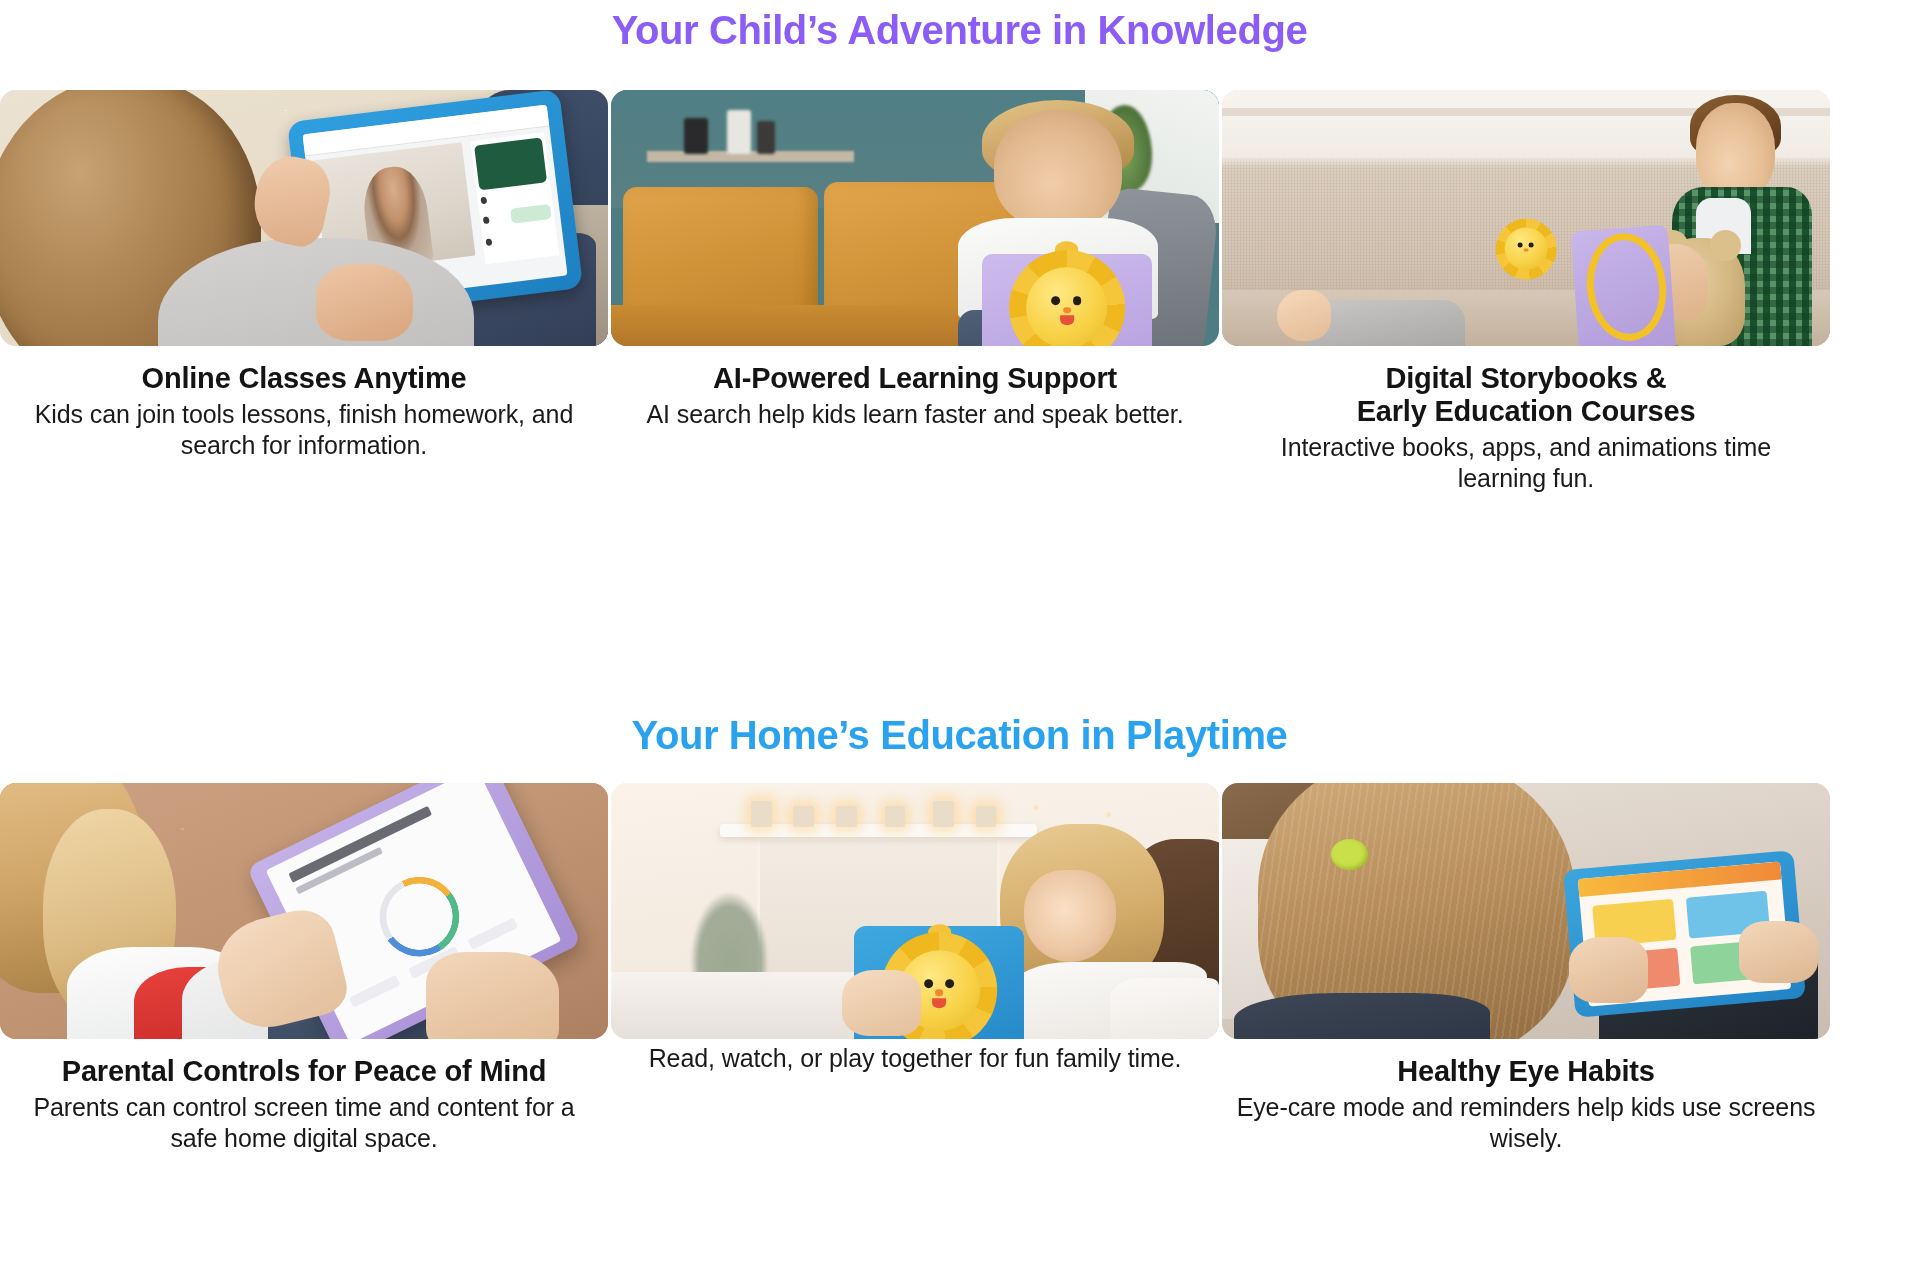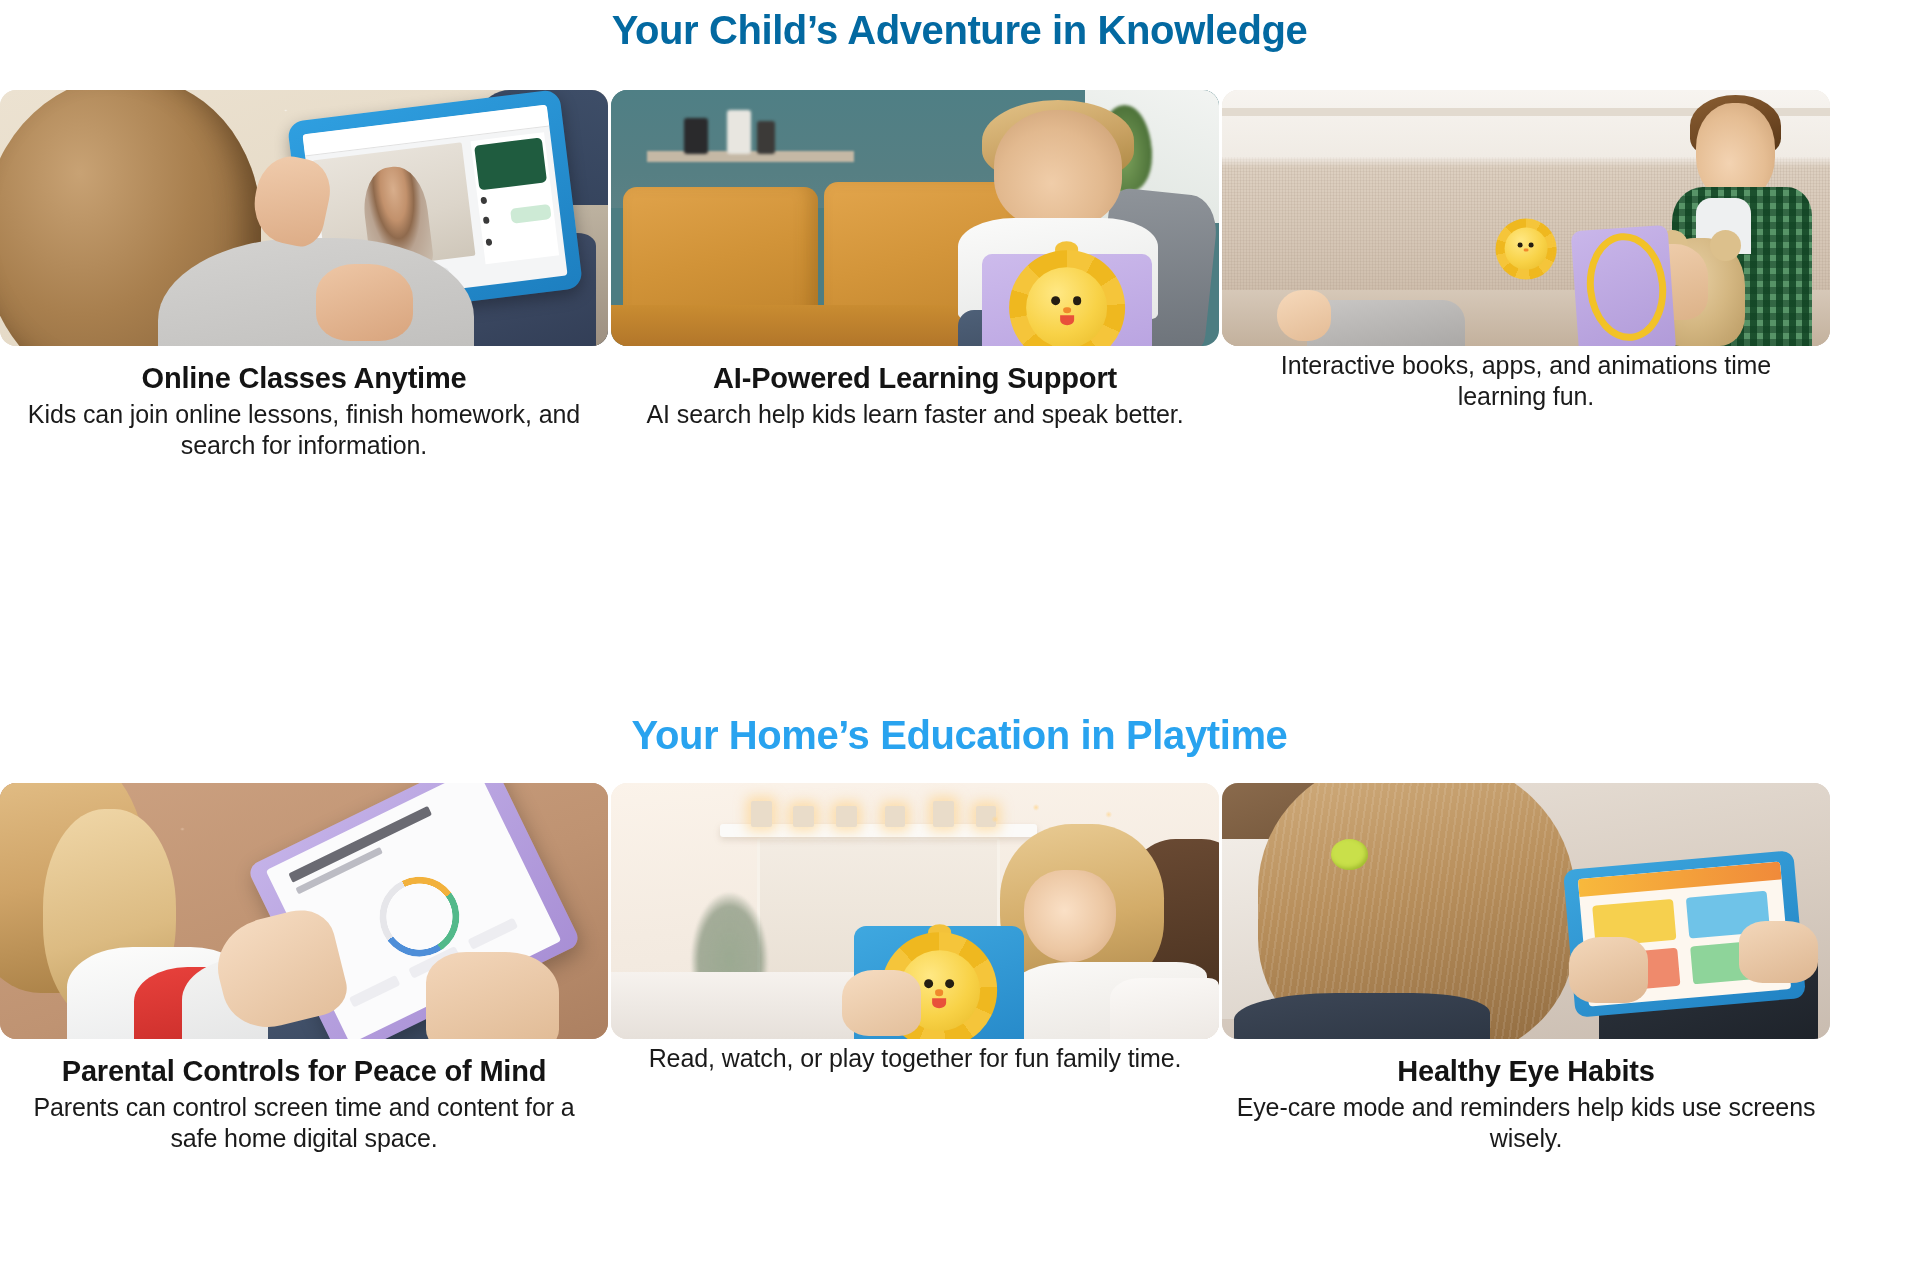--- a/index.html
+++ b/index.html
@@ -613,21 +613,21 @@
   .ph6 .scr6 .card-a { left: 6%;  top: 22%; width: 40%; height: 32%; background: #f6d04e; }
   .ph6 .scr6 .card-b { left: 52%; top: 22%; width: 40%; height: 32%; background: #6fc3e8; }
   .ph6 .scr6 .card-c { left: 6%;  top: 60%; width: 40%; height: 30%; background: #ef8a6c; }
   .ph6 .scr6 .card-d { left: 52%; top: 60%; width: 40%; height: 30%; background: #8ed49a; }
 </style>
 </head>
 <body>
 
 <div class="page">
 
-  <h2 class="section-heading" id="section-1-heading" style="color:#0369a1">Your Child’s Adventure in Knowledge</h2>
+  <h2 class="section-heading" id="section-1-heading" style="color:#8b5cf6">Your Child’s Adventure in Knowledge</h2>
 
   <div class="row" id="row-1">
 
     <div class="card">
       <div class="card-photo ph1">
         <div class="carpet"></div>
         <div class="sofa-r"></div>
         <div class="sofa-edge"></div>
         <div class="jeans"></div>
         <div class="tab-case">
@@ -650,21 +650,21 @@
               <i style="left:88%"></i>
             </div>
           </div>
         </div>
         <div class="head"></div>
         <div class="shoulder"></div>
         <div class="hand-a"></div>
         <div class="hand-b"></div>
       </div>
       <div class="card-title">Online Classes Anytime</div>
-      <div class="card-desc">Kids can join online lessons, finish homework, and search for information.</div>
+      <div class="card-desc">Kids can join tools lessons, finish homework, and search for information.</div>
     </div>
 
     <div class="card">
       <div class="card-photo ph2">
         <div class="wall"></div>
         <div class="win"></div>
         <div class="plant"></div>
         <div class="shelf"></div>
         <div class="jar-a"></div>
         <div class="jar-b"></div>
@@ -713,20 +713,22 @@
         <div class="ring"></div>
         <div class="chick chick3">
           <div class="petals"></div>
           <div class="face">
             <div class="eye l"></div>
             <div class="eye r"></div>
             <div class="beak"></div>
           </div>
         </div>
       </div>
+      <div class="card-title">Digital Storybooks &amp;
+Early Education Courses</div>
       <div class="card-desc">Interactive books, apps, and animations time learning fun.</div>
     </div>
 
   </div>
 
   <h2 class="section-heading" id="section-2-heading" style="color:#29a3ef">Your Home’s Education in Playtime</h2>
 
   <div class="row" id="row-2">
 
     <div class="card">

